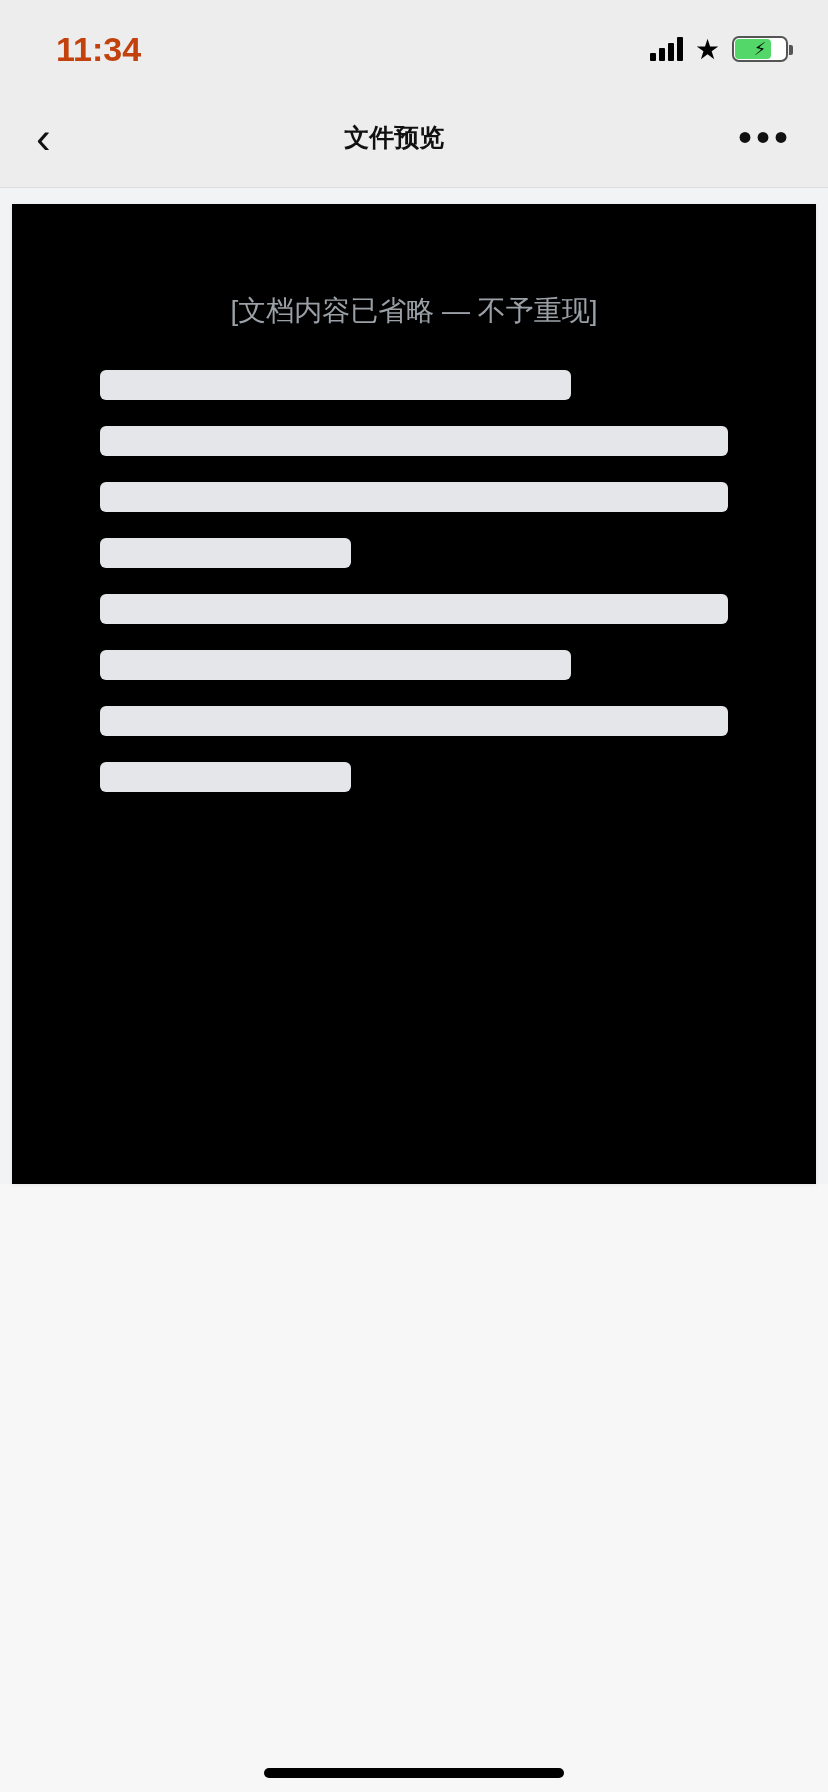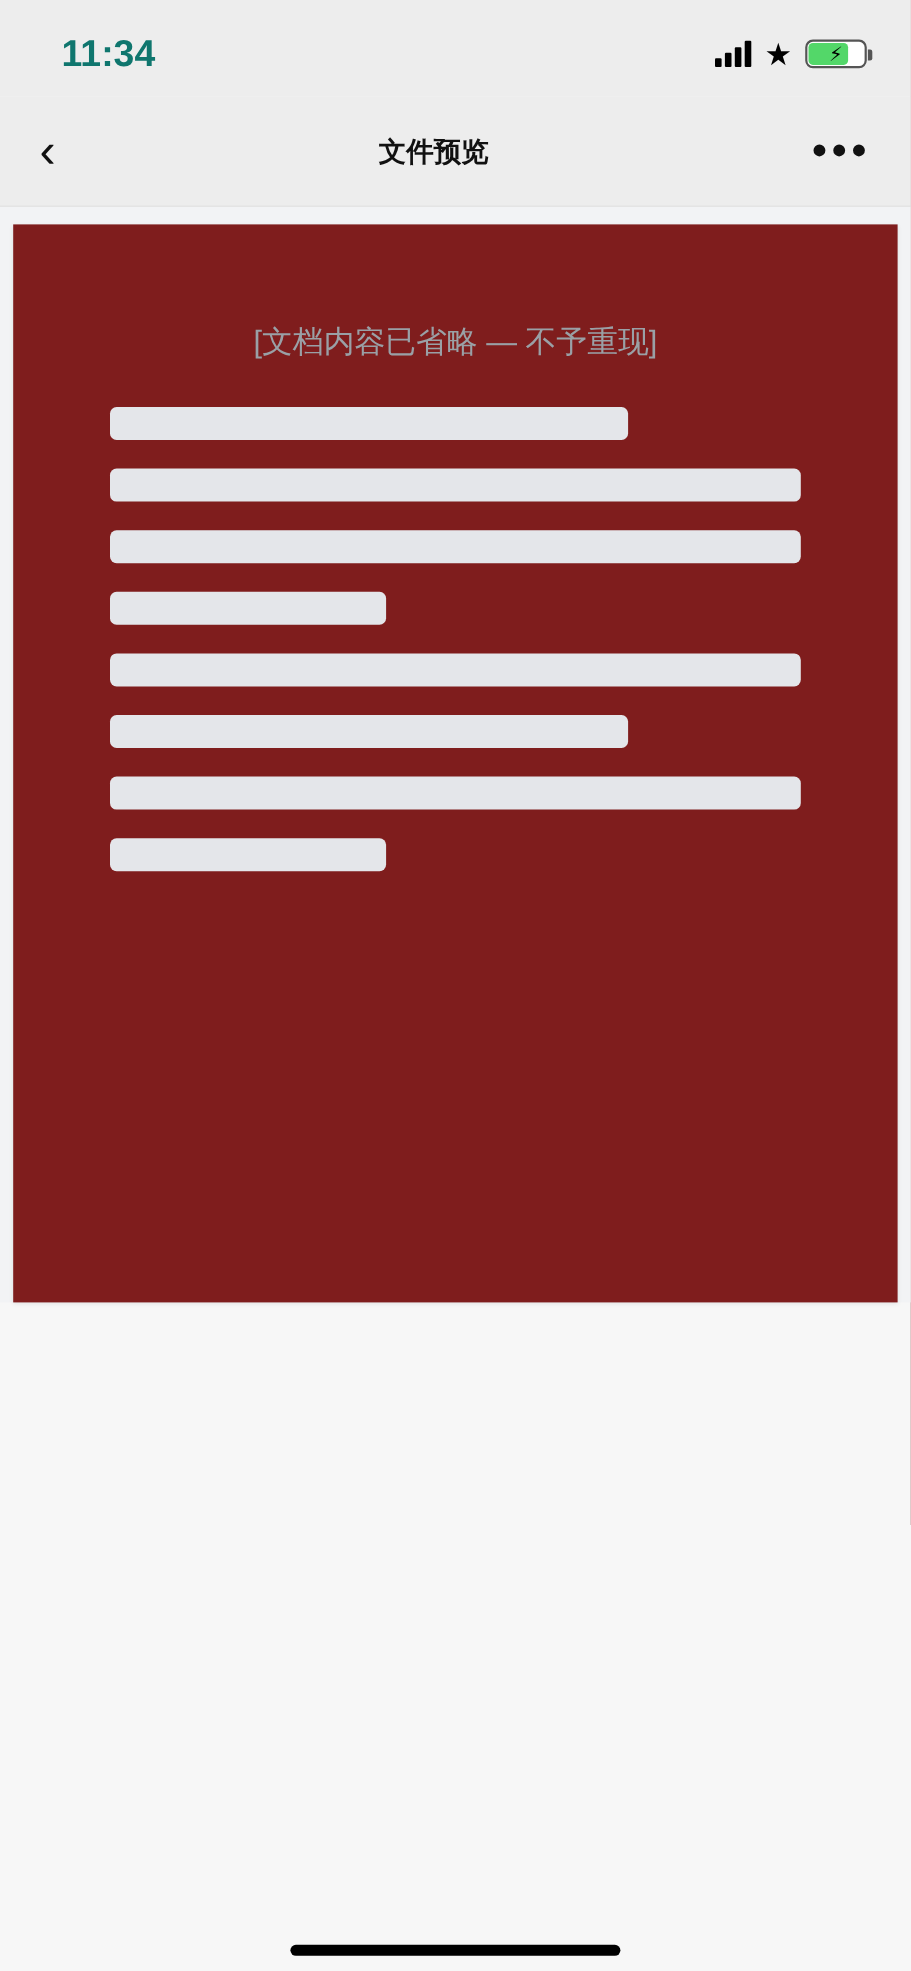--- a/index.html
+++ b/index.html
@@ -6,21 +6,21 @@
   body {
     width: 828px; height: 1792px;
     font-family: "Liberation Sans", "DejaVu Sans", sans-serif;
     background: #f7f7f7; overflow: hidden;
   }
   .status-bar {
     height: 88px; display: flex; align-items: center;
     justify-content: space-between; padding: 10px 40px 0 56px;
     background: #ededed;
   }
-  .status-time { font-size: 34px; font-weight: 700; color: #0f766e; }
+  .status-time { font-size: 34px; font-weight: 700; color: #c2410c; }
   .status-icons { display: flex; align-items: center; gap: 12px; }
   .bars { display: flex; align-items: flex-end; gap: 3px; height: 24px; }
   .bars span { width: 6px; background: #000; border-radius: 1px; display: block; }
   .bars span:nth-child(1){height:8px}.bars span:nth-child(2){height:13px}
   .bars span:nth-child(3){height:18px}.bars span:nth-child(4){height:24px}
   .wifi { font-size: 28px; color: #000; }
   .battery {
     width: 56px; height: 26px; border: 2px solid #555; border-radius: 7px;
     position: relative; background: #fff; display:flex; align-items:center; justify-content:center;
   }
@@ -34,21 +34,21 @@
   .nav-bar {
     height: 100px; background: #ededed; display: flex; align-items: center;
     justify-content: space-between; padding: 0 36px;
     border-bottom: 1px solid #dcdcdc;
   }
   .back { font-size: 44px; color: #111; font-weight: 300; cursor: pointer; }
   .nav-title { font-size: 25px; font-weight: 700; color: #111; }
   .more { font-size: 40px; color: #111; letter-spacing: 4px; cursor: pointer; }
   .doc-area { padding: 16px 12px 0; background: #f2f3f5; }
   .doc-page {
-    background: #7f1d1d; min-height: 980px; padding: 48px 88px;
+    background: #000000; min-height: 980px; padding: 48px 88px;
     box-shadow: 0 1px 4px rgba(0,0,0,0.08);
   }
   .doc-line {
     height: 30px; margin: 26px 0; border-radius: 6px;
     background: #e4e6ea;
   }
   .doc-line.short { width: 40%; }
   .doc-line.med { width: 75%; }
   .redact-note {
     margin: 40px auto; text-align: center; color: #9aa0a6;

